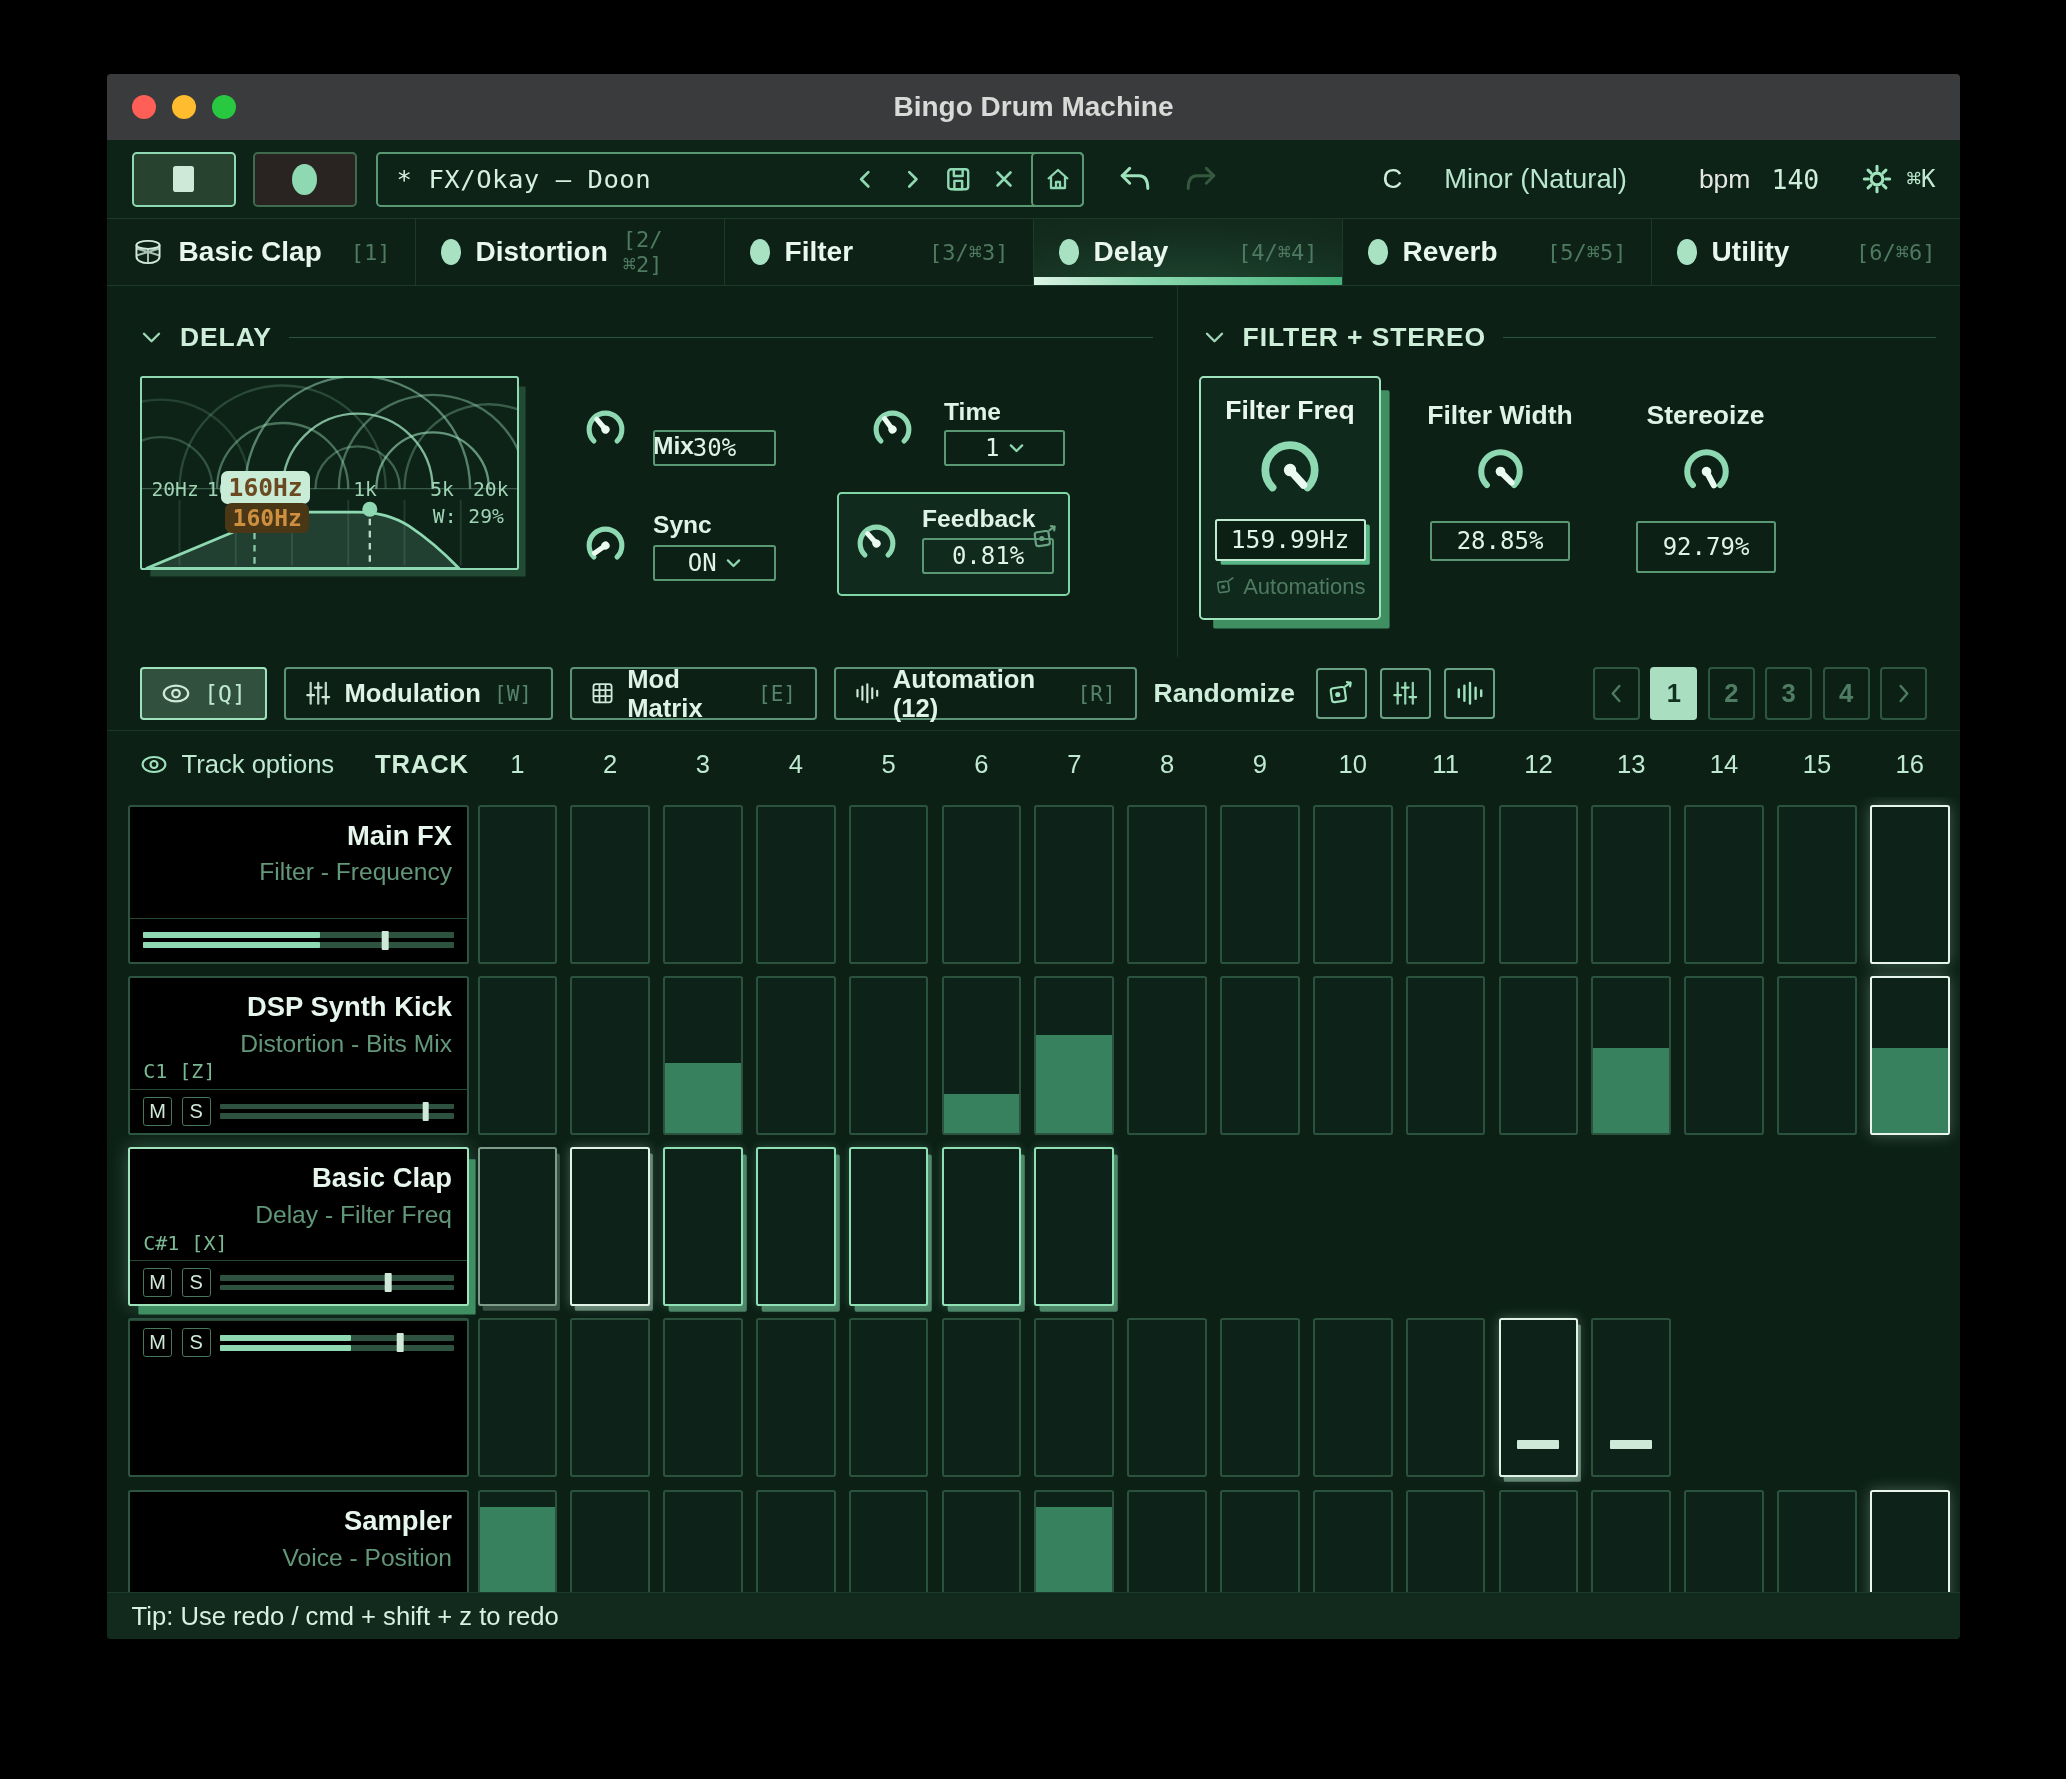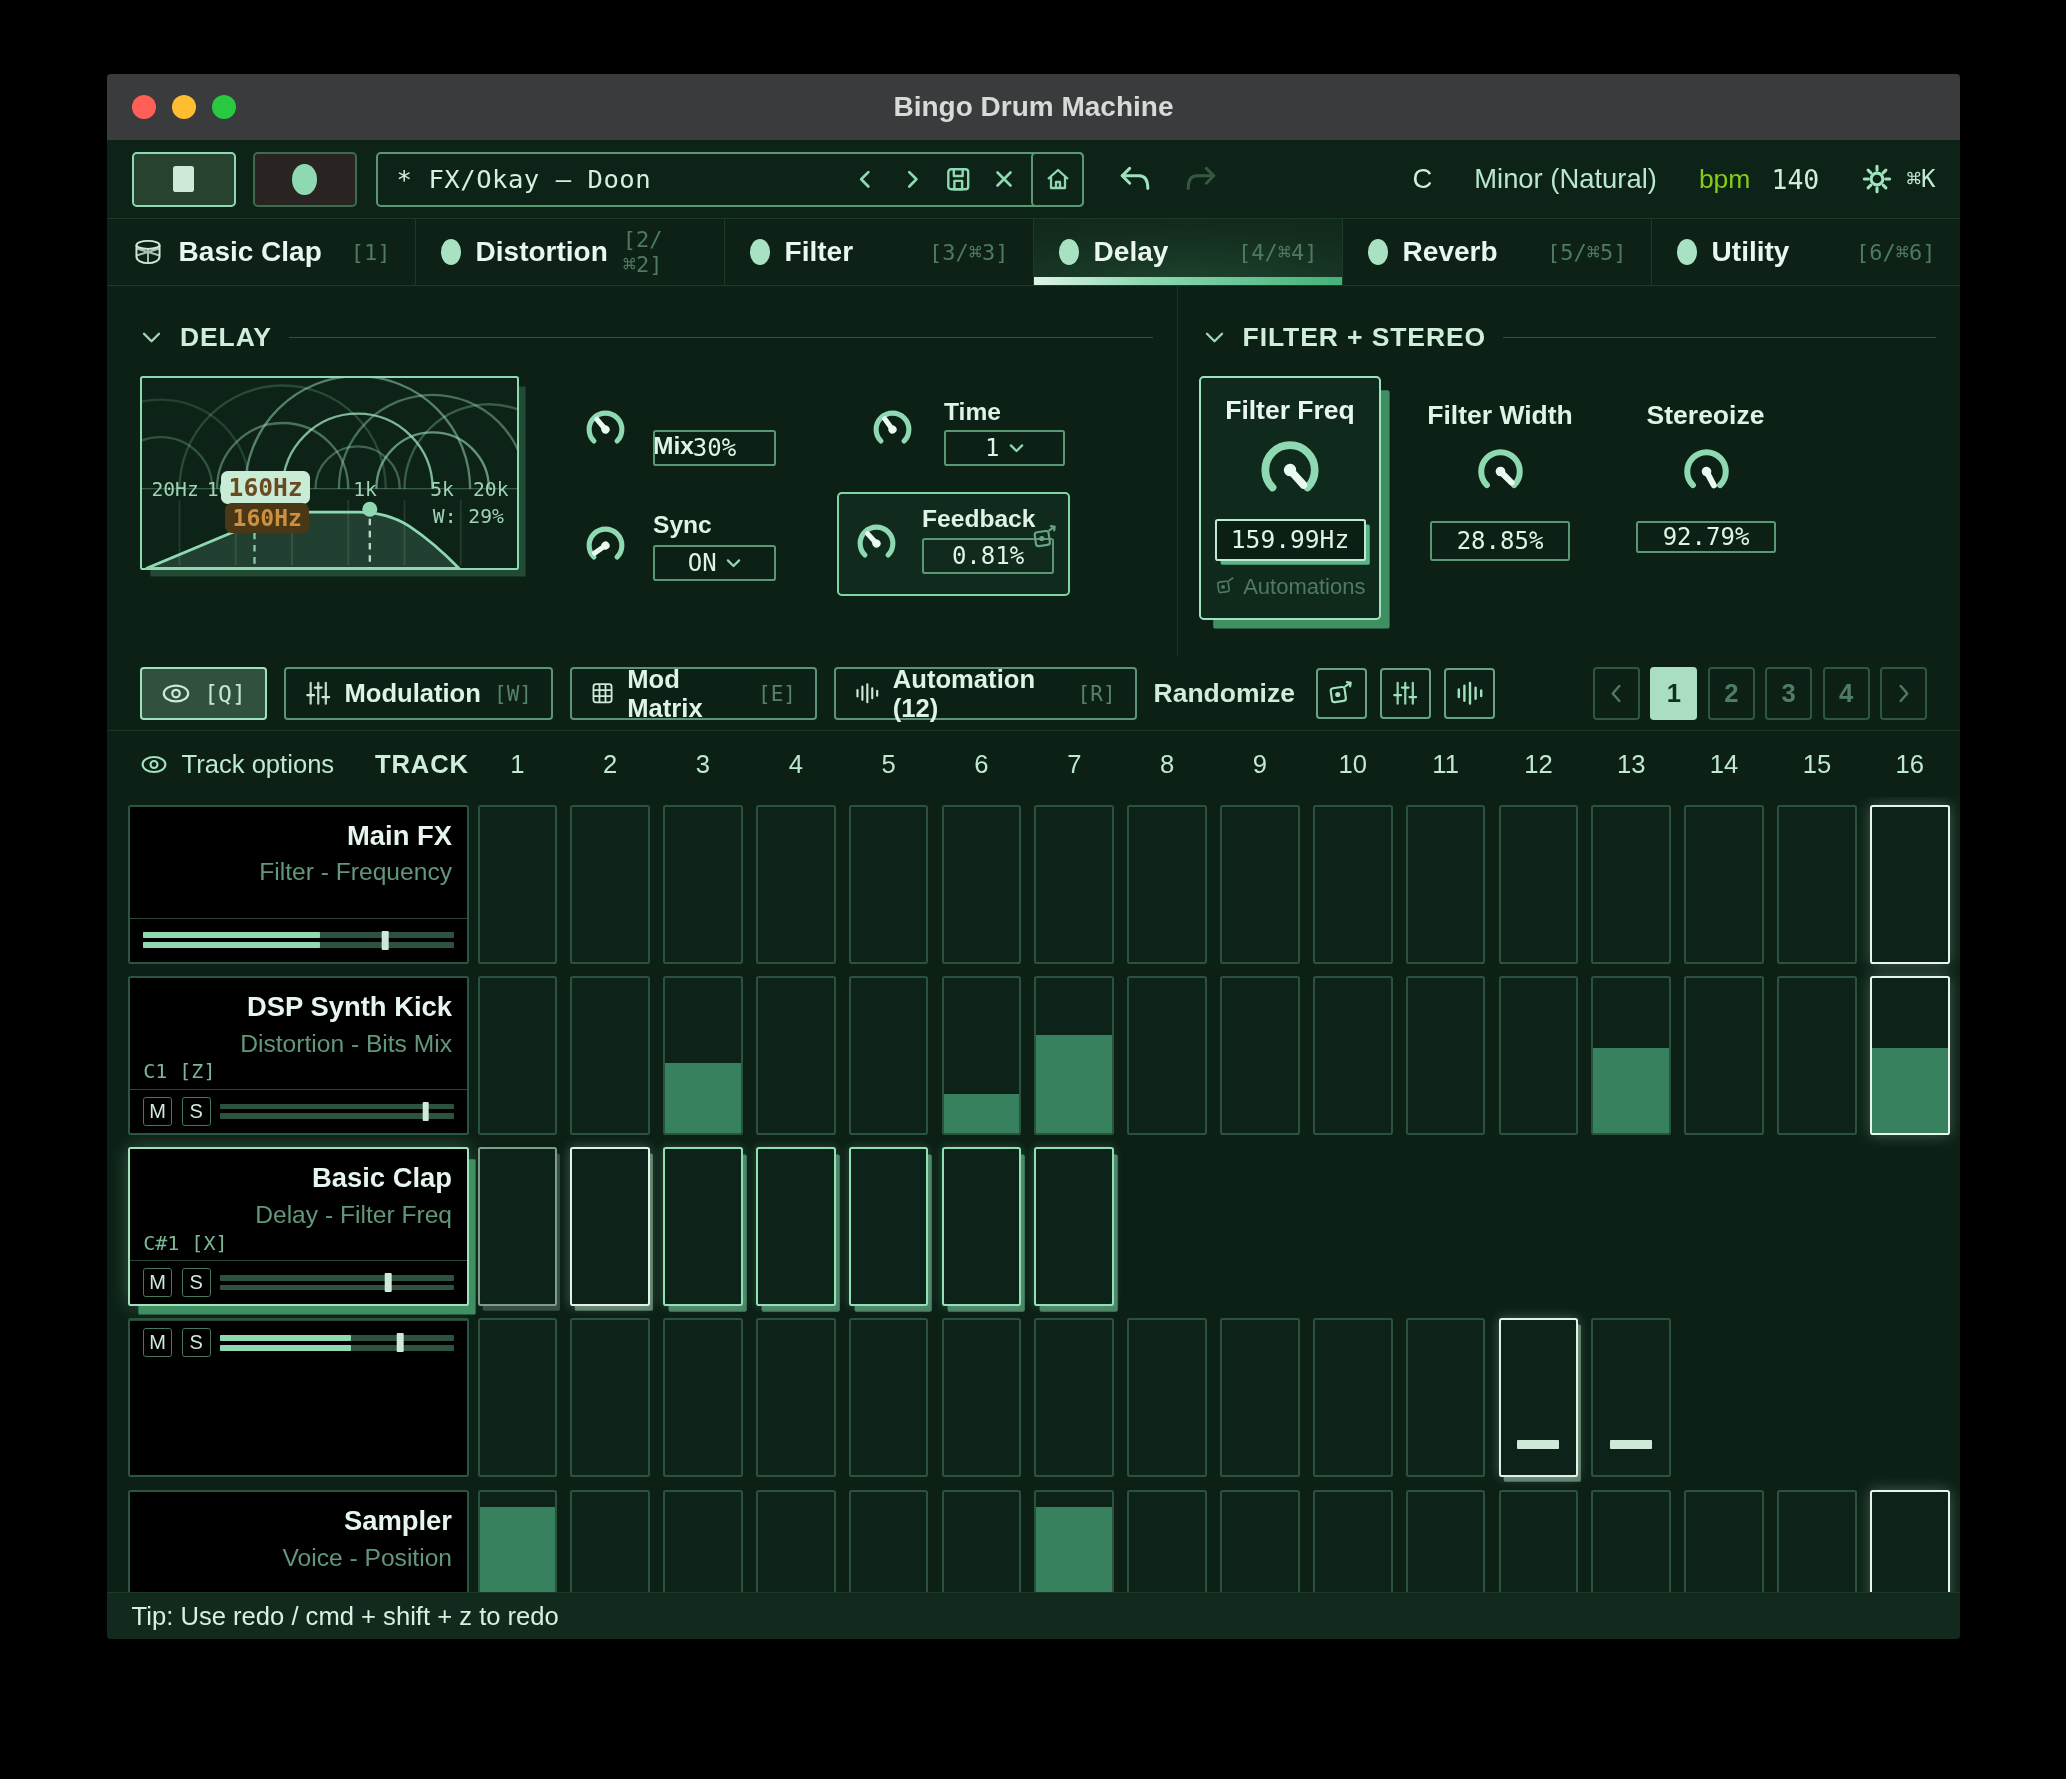--- a/index.html
+++ b/index.html
@@ -29,21 +29,21 @@
   .file-name { flex:1; letter-spacing:0.5px; }
   .field-icons { display:flex; align-items:center; gap:21px; padding-right:15px; }
   .field-icons svg { display:block; }
   .home-box { height:55px; width:53px; border:2.8px solid #5a9873; border-radius:4.7px; margin:-2.8px -2.8px -2.8px 0;
     display:grid; place-items:center; }
   .undo-redo { display:flex; align-items:center; gap:28px; margin-left:32px; }
   .right-cluster { margin-left:auto; display:flex; align-items:center; gap:42px; }
   .key-label { font-size:27.4px; color:#cfeeda; }
   .scale-label { font-size:27.4px; color:#b9e6cc; }
   .bpm-group { display:flex; align-items:center; gap:21px; }
-  .bpm-word { font-size:26.5px; color:#84cc16; }
+  .bpm-word { font-size:26.5px; color:#e5e5e5;margin-left:30px; }
   .bpm-value { font-size:26.5px; color:#cfeeda; }
   .settings-group { display:flex; align-items:center; gap:13.2px; }
   .cmdk { font-size:24px; color:#bfe9d0; }
 
   
   .tabs { flex:0 0 68px; display:flex; background:#0d2117; border-top:0.9px solid #1c3a29; border-bottom:0.9px solid #1c3a29; }
   .tab { flex:1; display:flex; align-items:center; gap:15px; padding:0 24.6px; border-right:0.9px solid #1c3a29; position:relative; }
   .tab:last-child { border-right:none; }
   .tab.active { background:radial-gradient(140% 180% at 50% 115%, #1f4730 0%, #132c1e 55%, #0f2418 100%); }
   .tab.active::after { content:""; position:absolute; left:0; right:0; bottom:0; height:7.6px;
@@ -423,21 +423,21 @@
       <div class="ctl-label" style="left:452px; top:114px; width:151px; text-align:center; font-size:26.5px;">Stereoize</div>
       <div class="knob" style="left:502px; top:159px;">
         <svg class="ic" width="53" height="53" viewBox="0 0 44 44" fill="none">
             <path d="M10.7 33.3 A16 16 0 1 1 33.3 33.3" stroke="#8fd9b2" stroke-width="5" stroke-linecap="round"></path>
             <g transform="rotate(152 22 22)">
               <line x1="22" y1="22" x2="22" y2="9" stroke="#eafaf0" stroke-width="5" stroke-linecap="round"></line>
               <circle cx="22" cy="22" r="4" fill="#eafaf0"></circle>
             </g>
           </svg>
       </div>
-      <div class="value-box" style="left:458px; top:235px; width:140px; height:32px;">92.79%</div>
+      <div class="value-box" style="left:458px; top:235px; width:140px; height:52px;">92.79%</div>
     </div>
   </div>
 
   <div class="control-row">
     <div class="cr-btn eye-btn">
       <svg class="ic" width="30" height="23" viewBox="0 0 32 24" fill="none" stroke="#cfe9d8" stroke-width="2.4">
           <ellipse cx="16" cy="12" rx="13" ry="8.5"></ellipse>
           <circle cx="16" cy="12" r="4"></circle>
         </svg>
       <span class="sc mono">[Q]</span>

